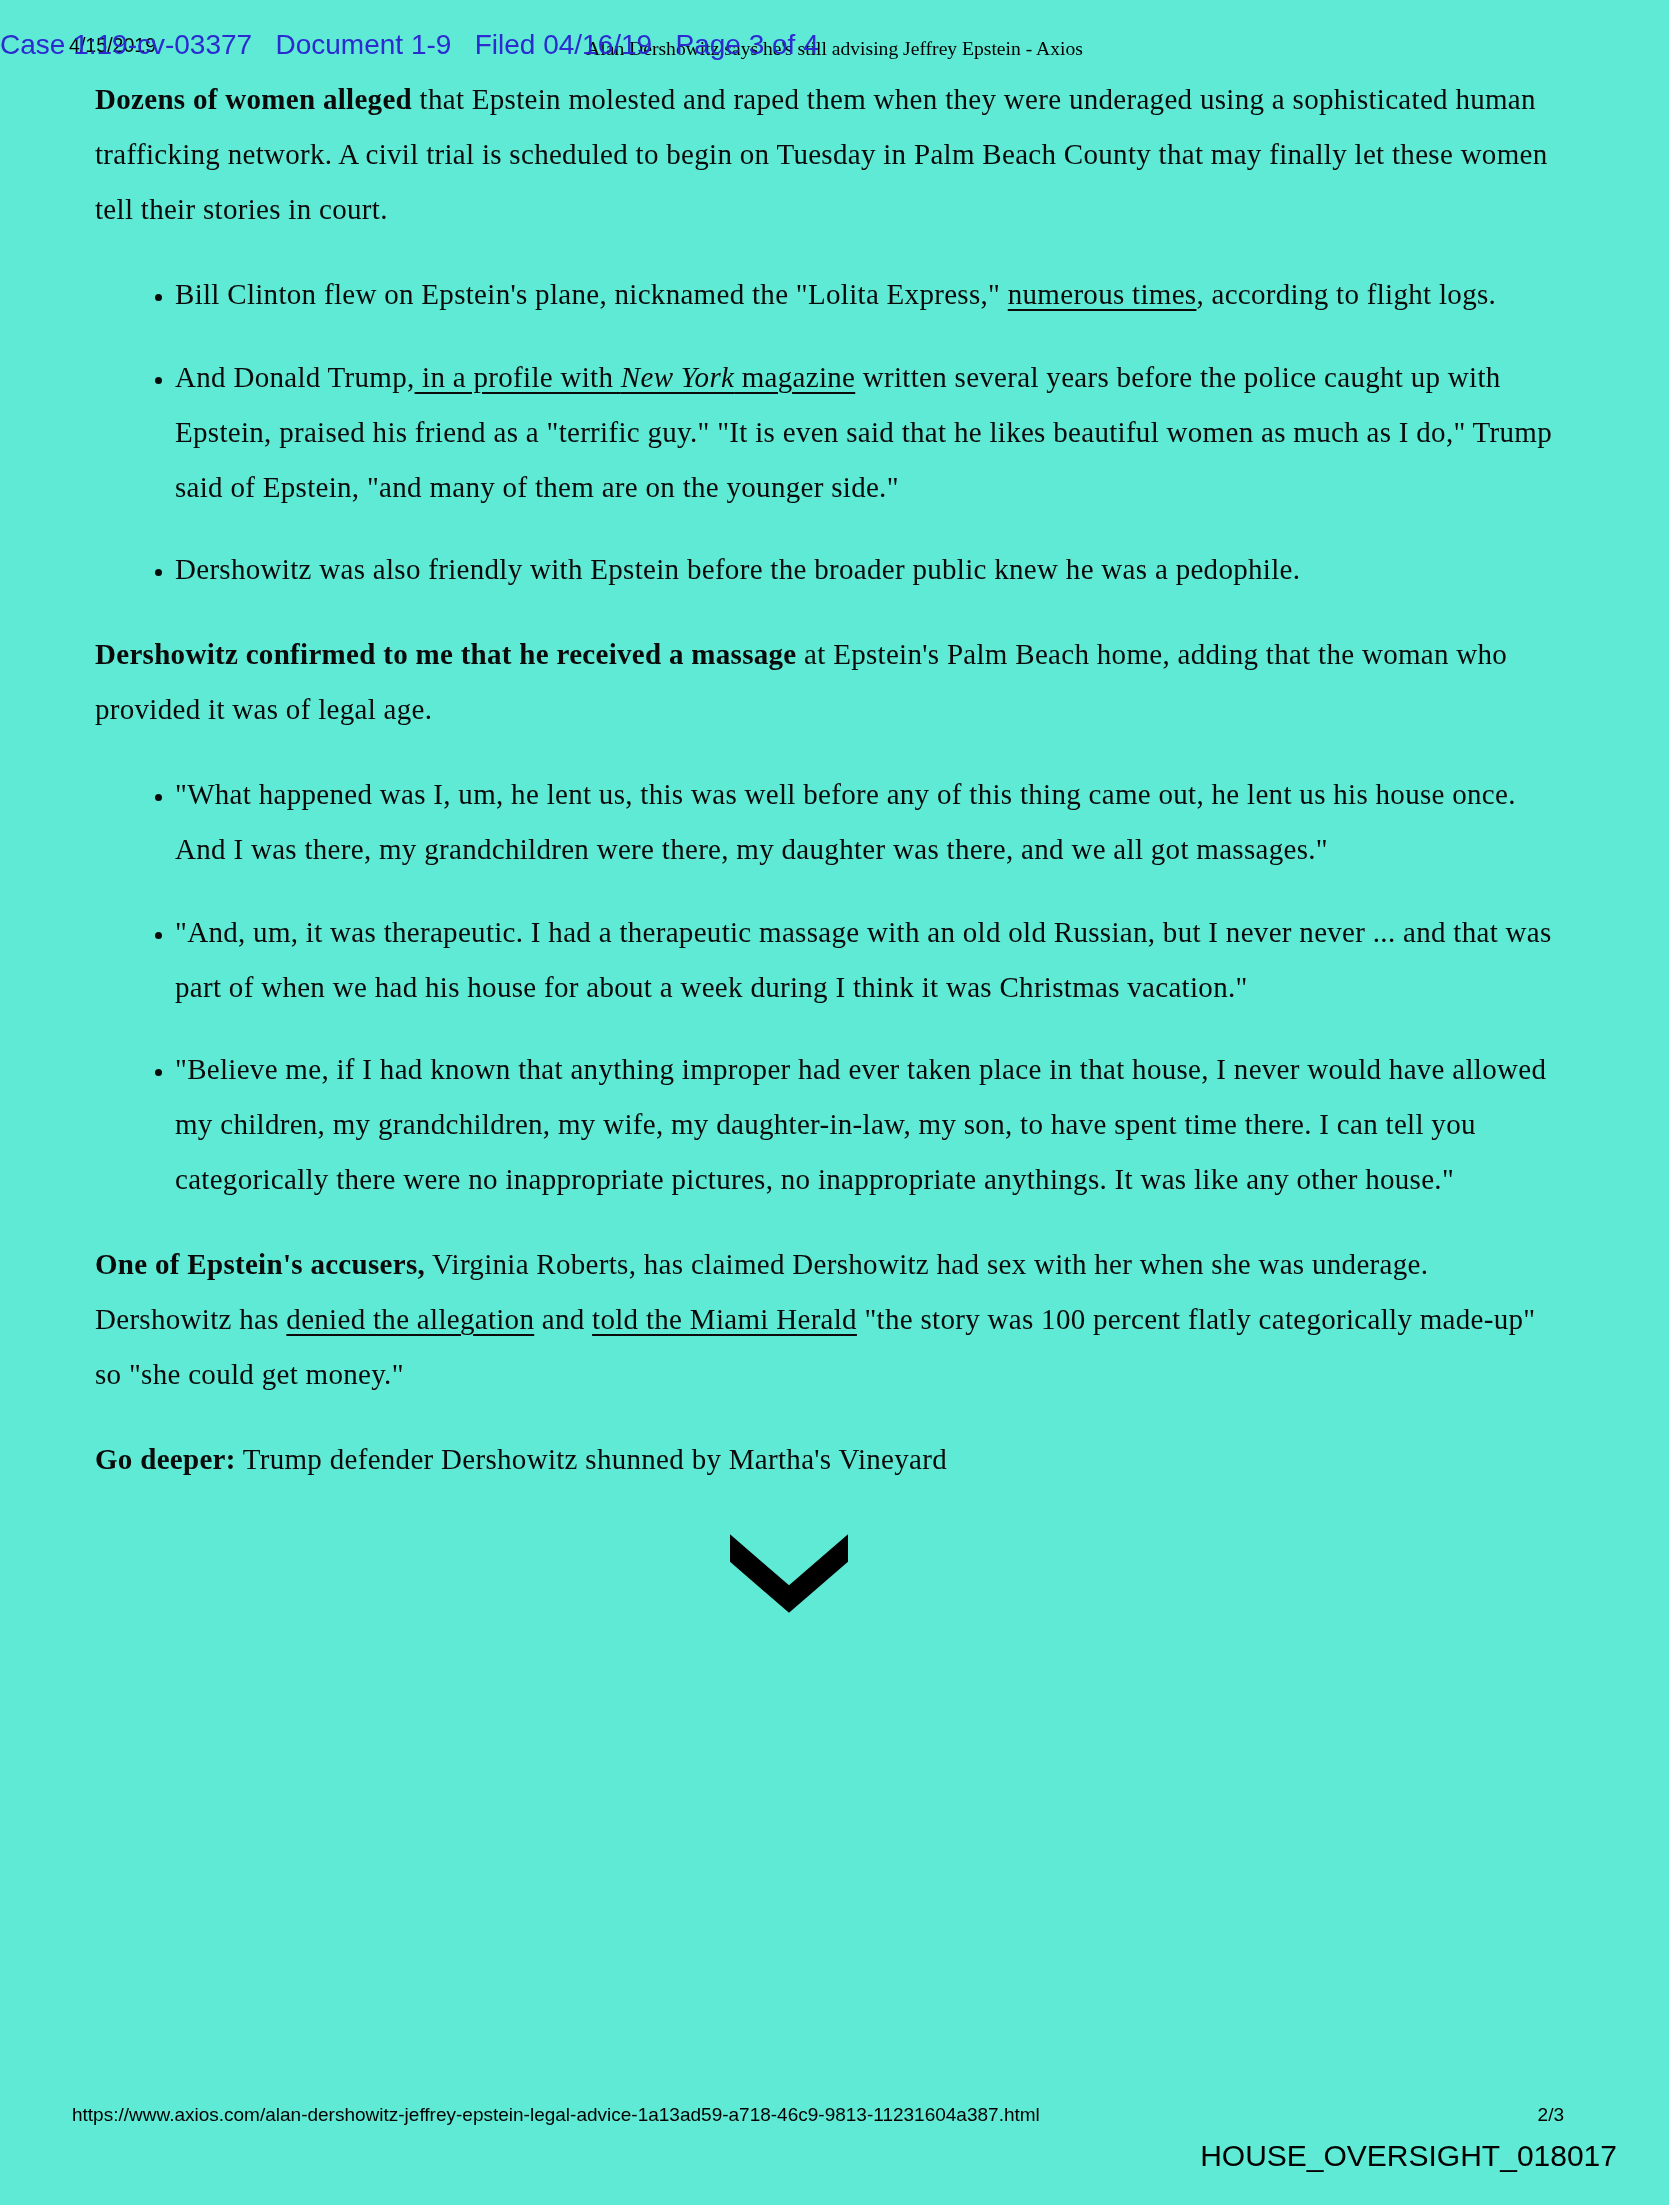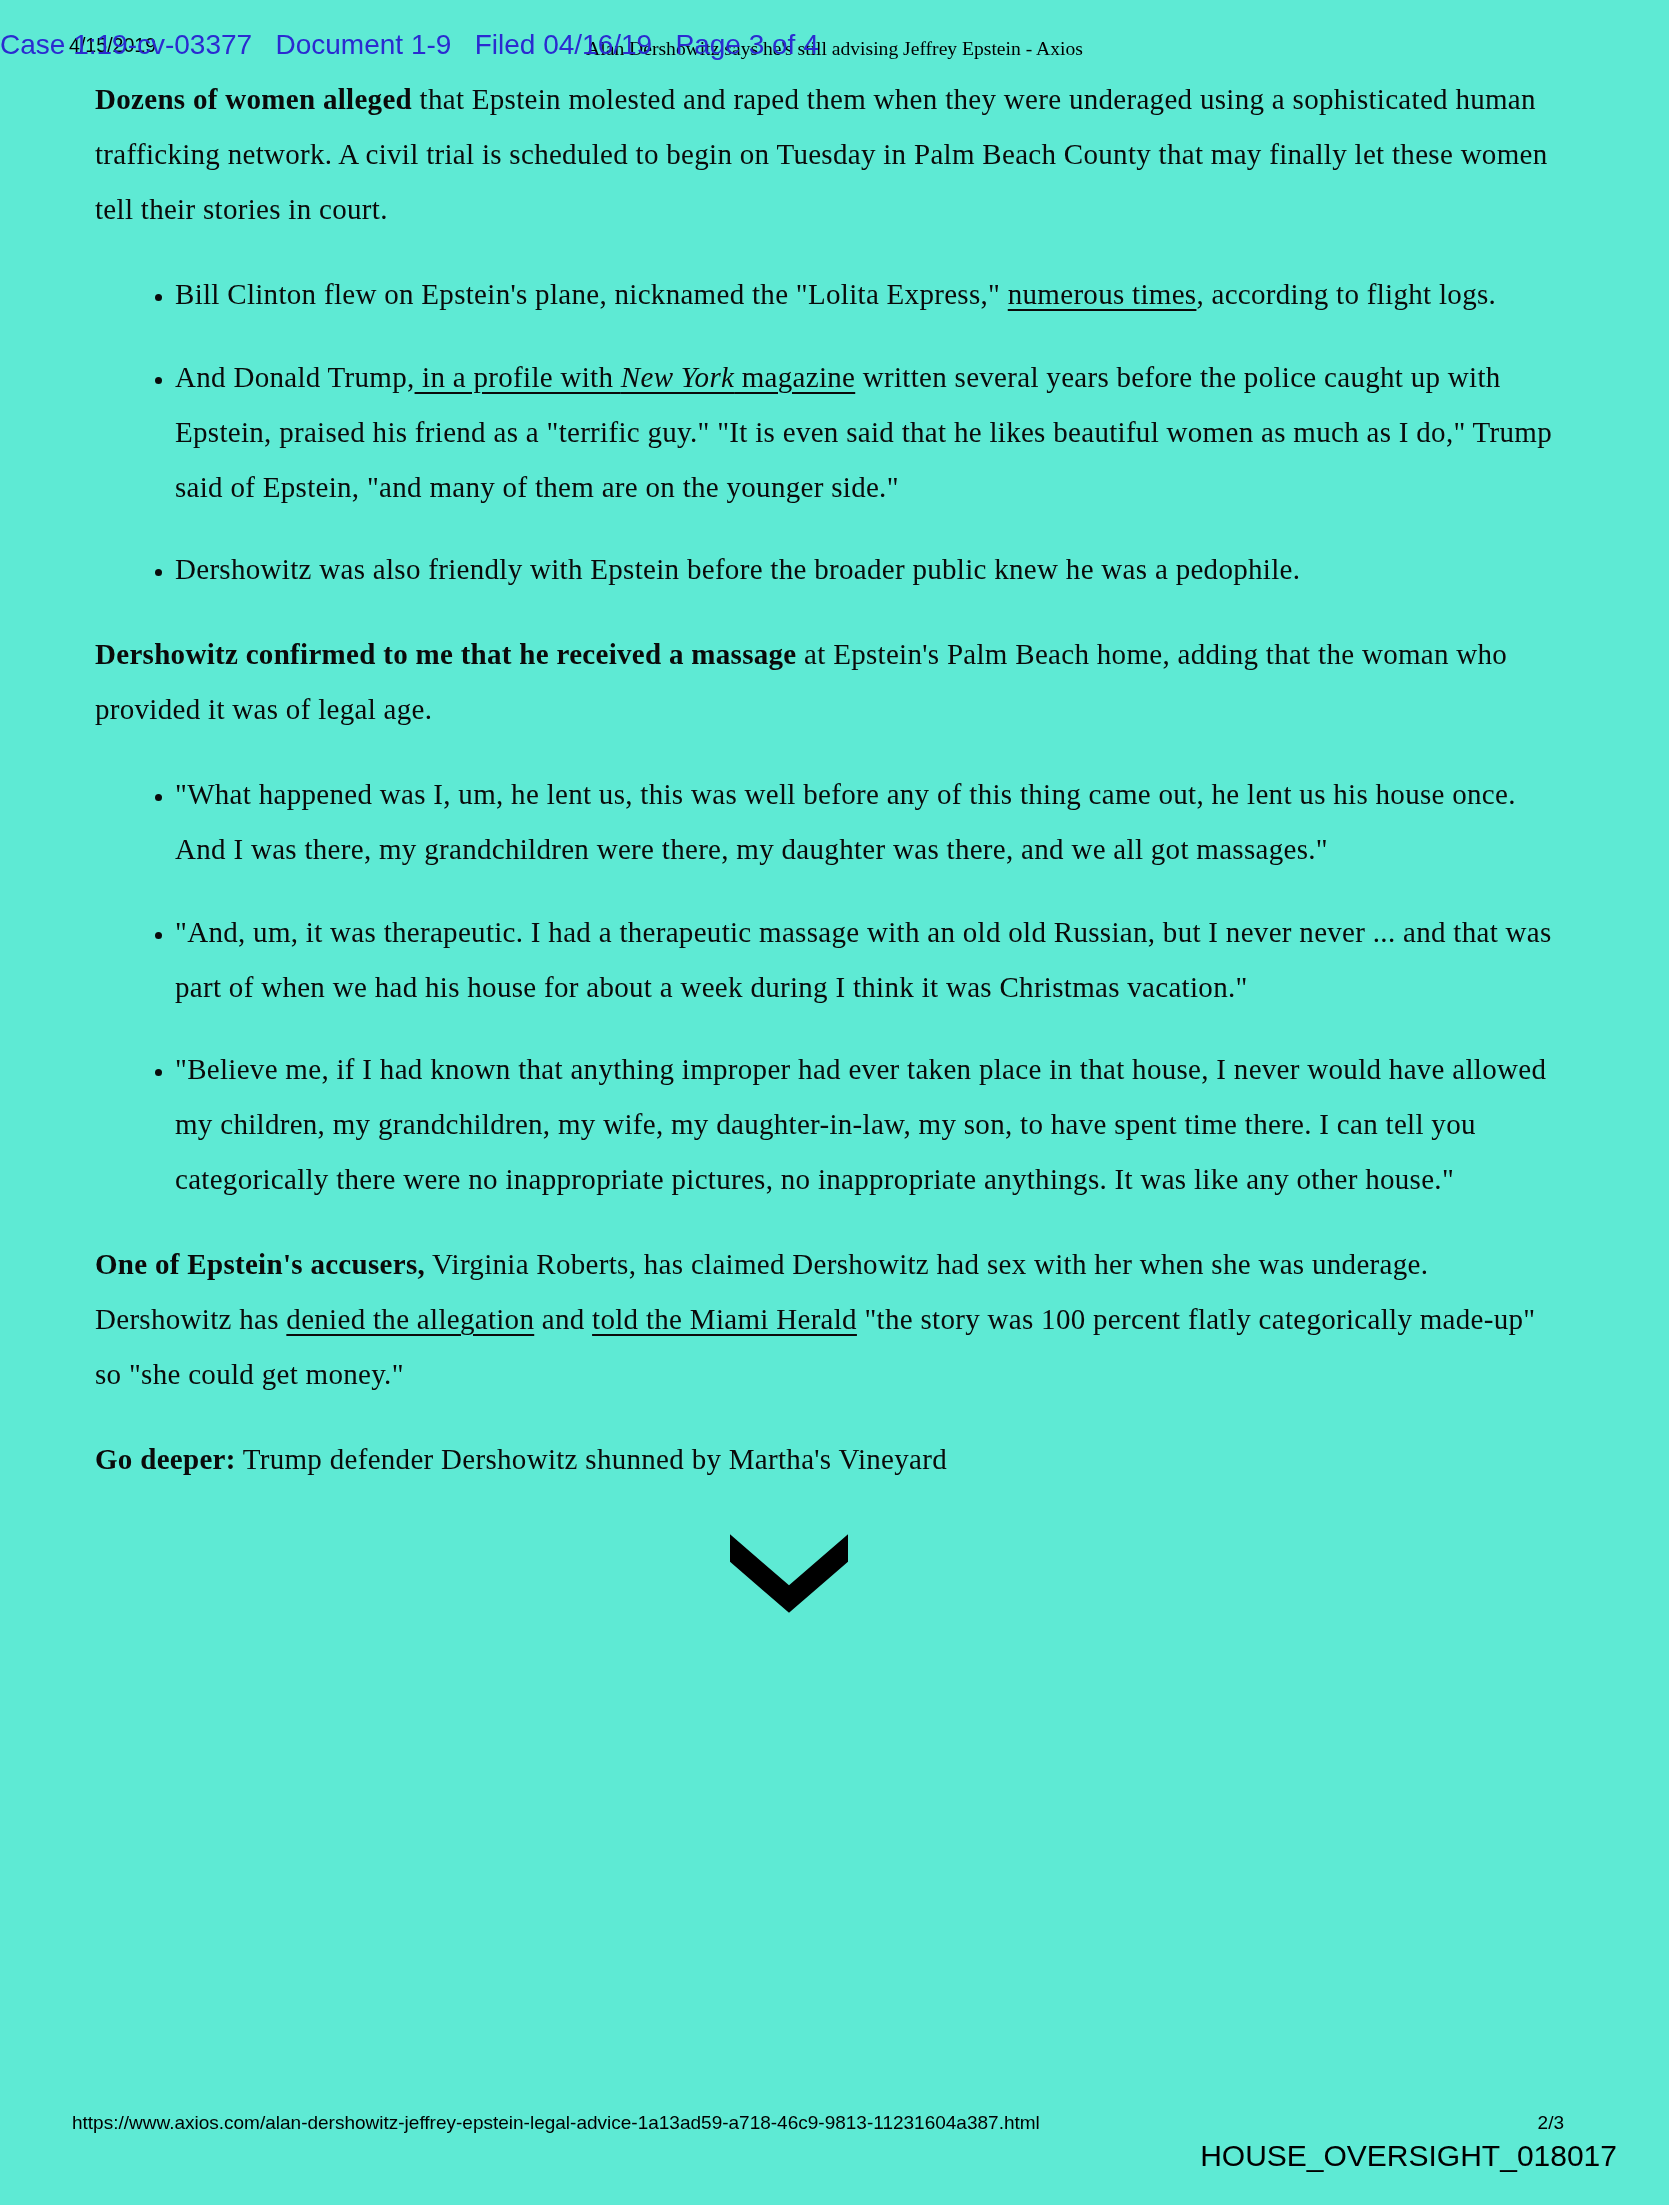--- a/index.html
+++ b/index.html
@@ -61,21 +61,21 @@
     margin: 47px auto 0 auto;
     transform: translateX(-39px);
   }
 
   
   .page-footer {
     position: absolute;
     top: 2104px; left: 72px; right: 105px;
     display: flex; justify-content: space-between; align-items: baseline;
     font-family: "Liberation Sans", sans-serif;
-    font-size: 19px; color: #000; margin-top: 8px;
+    font-size: 19px; color: #000;
   }
   .bates {
     position: absolute;
     top: 2139px; right: 52px;
     font-family: "Liberation Sans", sans-serif;
     font-size: 30px; color: #000;
   }
 </style>
 </head>
 <body>

